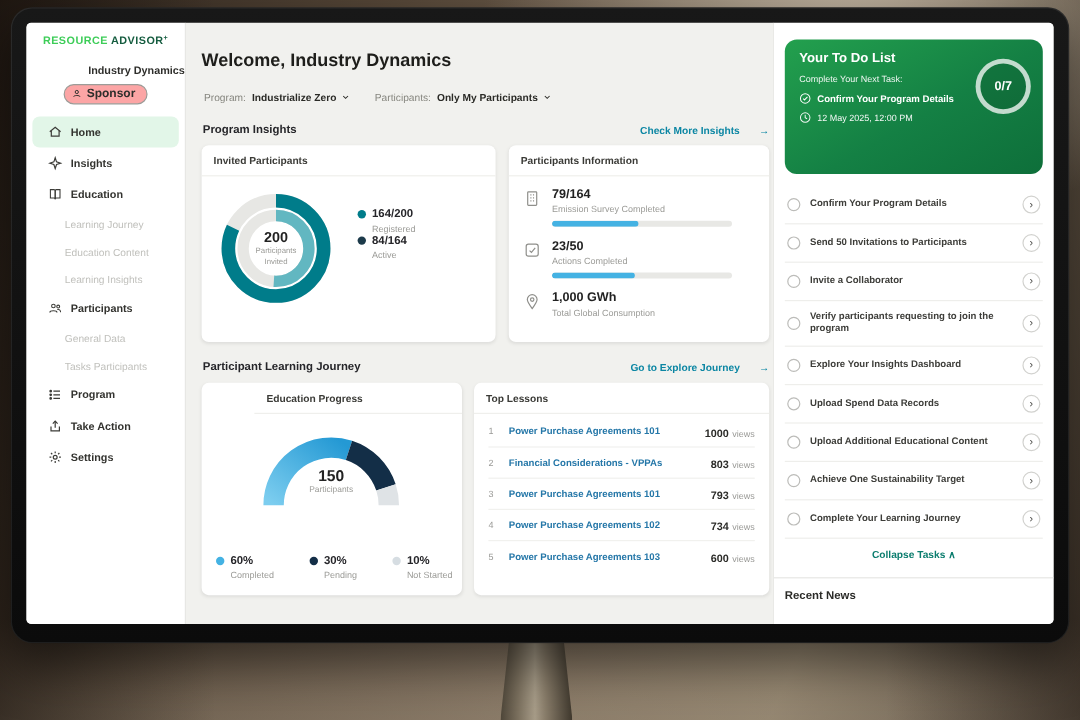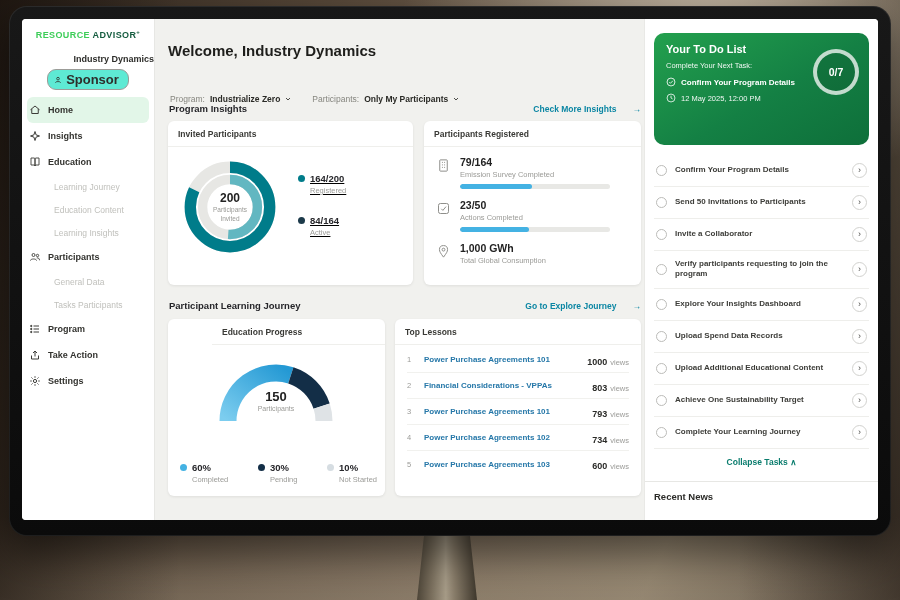--- a/index.html
+++ b/index.html
@@ -34,35 +34,35 @@
     background:#ffffff; border-right:1px solid #e7e7e4; }
   .logo { position:absolute; top:10px; left:0; right:0; text-align:center;
     font-size:9px; font-weight:700; letter-spacing:.4px; }
   .logo .g { color:#3dcd58; } .logo .d { color:#155c3f; }
   .logo sup { font-size:6px; color:#155c3f; }
   .org { position:absolute; top:35px; left:0; right:0; text-align:right;
     font-size:9px; font-weight:700; color:#2e2e2b; }
   .sponsor-wrap { position:absolute; top:50px; left:0; right:0; text-align:center; }
   .sponsor { display:inline-flex; align-items:center; gap:4px;
     border:1px solid #9c9c98; border-radius:9px; padding:2px 9px 2px 6px;
-    font-size:13px; font-weight:700; color:#2e2e2b; background:#5eead4; }
+    font-size:10px; font-weight:700; color:#2e2e2b; background:#fca5a5; }
   .sponsor svg { width:8px; height:8px; color:#2e2e2b; }
   .nav { position:absolute; top:78px; left:0; right:0; }
   .nav-item { height:26px; display:flex; align-items:center; gap:7px;
-    padding:0 2px; margin:0 5px; border-radius:6px;
+    padding:0 13px; margin:0 5px; border-radius:6px;
     font-size:9px; font-weight:700; color:#33332f; cursor:default; }
   .nav-item.sub { height:23px; padding-left:27px; font-weight:400; font-size:8.5px; color:#c0c0bc; }
   .nav-item.active { background:#e2f6e8; }
   .nicon { width:12px; height:12px; color:#3c3c38; flex:none; display:flex; }
   .nicon svg { width:12px; height:12px; }
 
   
   .welcome { position:absolute; left:146px; top:23px; font-size:15px; font-weight:700; color:#1e1e1b; }
   .filters { position:absolute; left:148px; top:57px; display:flex; gap:20px; align-items:center; font-size:8.5px; }
-  .f-group { display:flex; align-items:center; gap:5px;margin-top:18px; }
+  .f-group { display:flex; align-items:center; gap:5px; }
   .f-label { color:#86867f; }
   .f-value { font-weight:700; color:#2a2a26; display:flex; align-items:center; gap:4px; }
   .f-value svg { width:8px; height:8px; color:#2a2a26; }
 
   .section-row { position:absolute; left:147px; width:472px; display:flex;
     justify-content:space-between; align-items:center; }
   .sr1 { top:84px; } .sr2 { top:281px; }
   .section-title { font-size:9.5px; font-weight:700; color:#26262a; }
   .go-link { font-size:8.5px; font-weight:700; color:#0b86a3; display:flex; gap:16px; align-items:center; cursor:pointer; }
 
@@ -73,21 +73,21 @@
   .cardC { left:146px; top:300px; width:217px; height:177px;padding-left:44px; }
   .cardD { left:373px; top:300px; width:246px; height:177px; }
   .card-title { padding:8px 10px 7px; font-size:8.5px; font-weight:700; color:#3a3a36;
     border-bottom:1px solid #efefec; }
 
   .donut-wrap { position:absolute; left:10px; top:34px; width:104px; height:104px; }
   .donut-center { position:absolute; inset:0; display:flex; flex-direction:column;
     align-items:center; justify-content:center; text-align:center; line-height:1.25; }
   .donut-center .v { font-size:12px; font-weight:700; color:#222; }
   .donut-center .l { font-size:6.5px; color:#9a9a96; }
-  .legendA { position:absolute; left:130px; top:52px; display:flex; flex-direction:column; gap:20px;text-decoration:underline; }
+  .legendA { position:absolute; left:130px; top:52px; display:flex; flex-direction:column; gap:0; }
   .leg-line1 { display:flex; align-items:center; gap:5px; }
   .dot { width:7px; height:7px; border-radius:50%; flex:none; }
   .leg-val { font-size:9.5px; font-weight:700; color:#26262a; }
   .leg-lab { font-size:7.5px; color:#9b9b97; margin:2px 0 0 12px; }
 
   .stats { padding:9px 12px; display:flex; flex-direction:column; gap:10px; }
   .stat { display:flex; gap:9px; }
   .stat-icon { width:15px; height:15px; color:#8f8f8b; margin-top:2px; flex:none; }
   .stat-icon svg { width:15px; height:15px; }
   .stat-val { font-size:10.5px; font-weight:700; color:#222; }
@@ -308,21 +308,21 @@
           <div class="leg-line1">
             <span class="dot" style="background:#1c3a4a"></span>
             <span class="leg-val">84/164</span>
           </div>
           <div class="leg-lab">Active</div>
         </div>
       </div>
     </div>
 
     <div class="card cardB">
-      <div class="card-title">Participants Registered</div>
+      <div class="card-title">Participants Information</div>
       <div class="stats">
         <div class="stat">
           <span class="stat-icon"><svg viewBox="0 0 24 24" fill="none" stroke="currentColor" stroke-width="1.6">
                 <rect x="6" y="3" width="12" height="18" rx="1"></rect>
                 <path d="M9.5 7h1.5M13 7h1.5M9.5 11h1.5M13 11h1.5M9.5 15h1.5M13 15h1.5"></path>
               </svg></span>
           <div>
             <div class="stat-val">79/164</div>
             <div class="stat-lab">Emission Survey Completed</div>
             <div class="bar">

